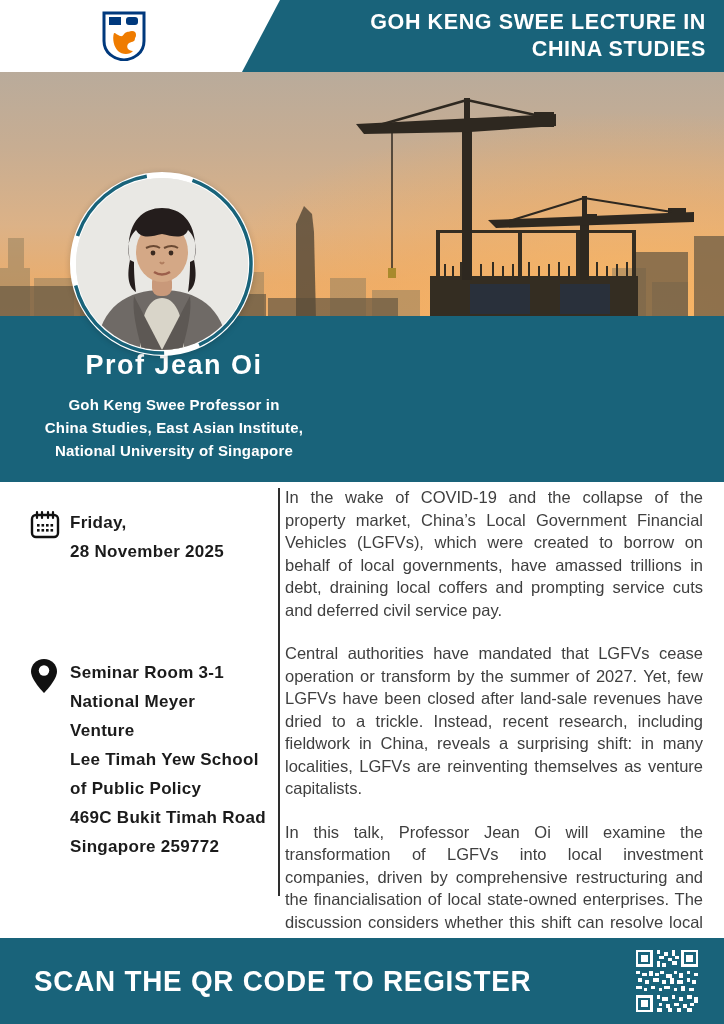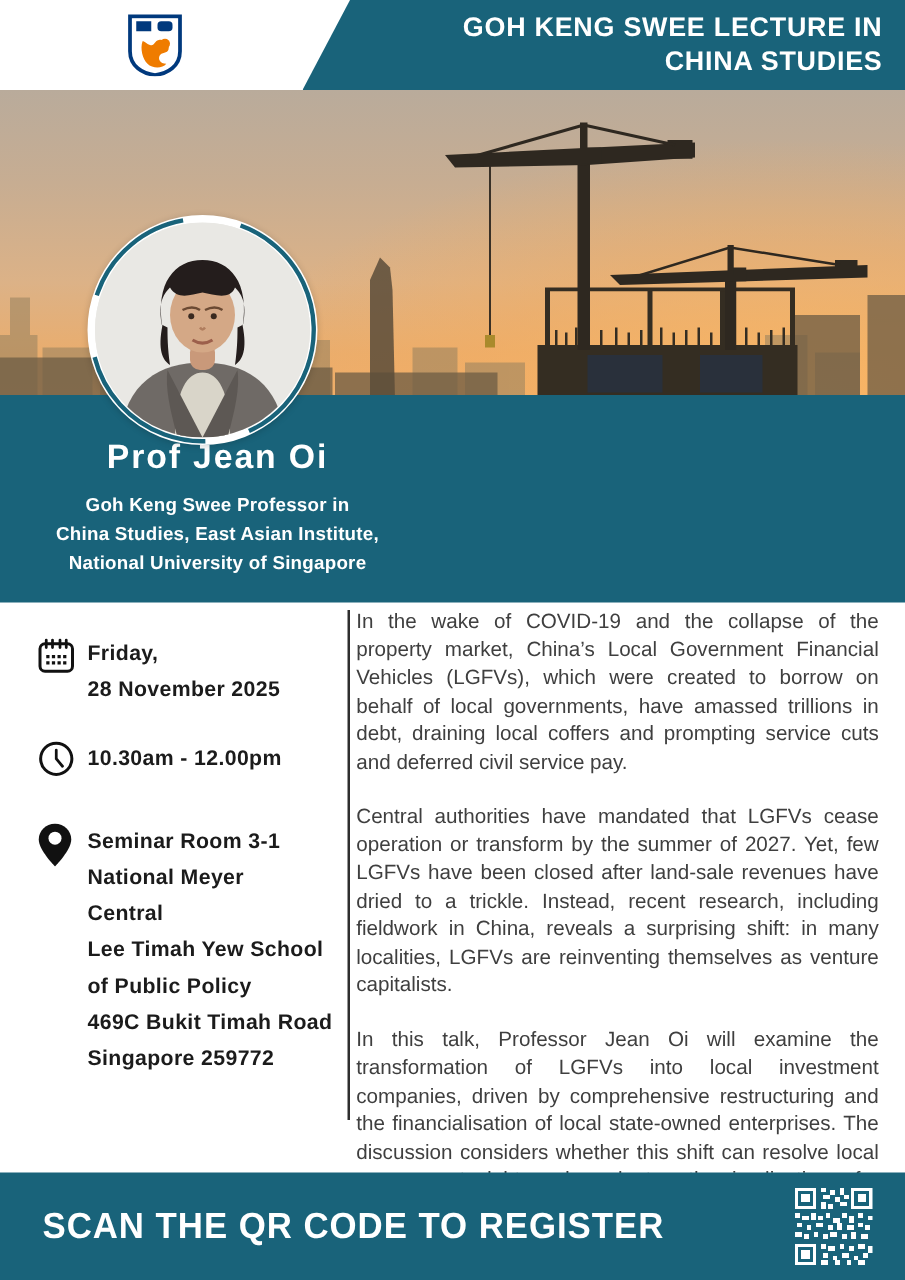--- a/index.html
+++ b/index.html
@@ -269,41 +269,32 @@
               <rect x="20.5" y="19" width="2.6" height="2.6"></rect>
           </g>
         </svg>
       </div>
       <div class="detail-text detail-gap">
         <div>Friday,</div>
         <div>28 November 2025</div>
       </div>
     </div>
 
-    <div class="detail-item d-time">
-      <div class="detail-icon">
-        <svg width="30" height="30" viewBox="0 0 30 30">
-          <circle cx="15" cy="15" r="12.5" fill="none" stroke="#111" stroke-width="2.4"></circle>
-          <path d="M15 8 L15 15 L20 21" fill="none" stroke="#111" stroke-width="2.2" stroke-linecap="round"></path>
-        </svg>
-      </div>
-      <div class="detail-text">10.30am - 12.00pm</div>
-    </div>
 
     <div class="detail-item d-loc">
       <div class="detail-icon">
         <svg width="28" height="36" viewBox="0 0 28 36">
           <path d="M14 1 C6.5 1 1 6.8 1 13.5 C1 22 14 35 14 35 C14 35 27 22 27 13.5 C27 6.8 21.5 1 14 1 Z" fill="#111"></path>
           <circle cx="14" cy="12.5" r="5.2" fill="#ffffff"></circle>
         </svg>
       </div>
       <div class="detail-text">
         <div>Seminar Room 3-1</div>
         <div>National Meyer</div>
-        <div>Central</div>
+        <div>Venture</div>
         <div>Lee Timah Yew School</div>
         <div>of Public Policy</div>
         <div>469C Bukit Timah Road</div>
         <div>Singapore 259772</div>
       </div>
     </div>
 
     <div class="content-divider"></div>
 
     <div class="abstract">

